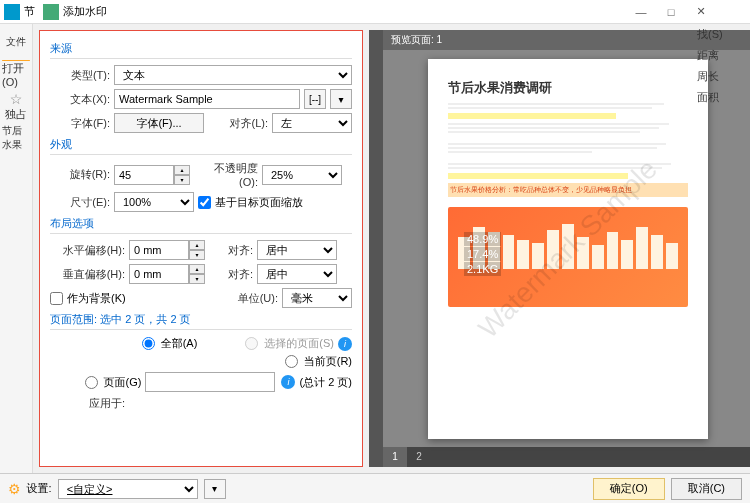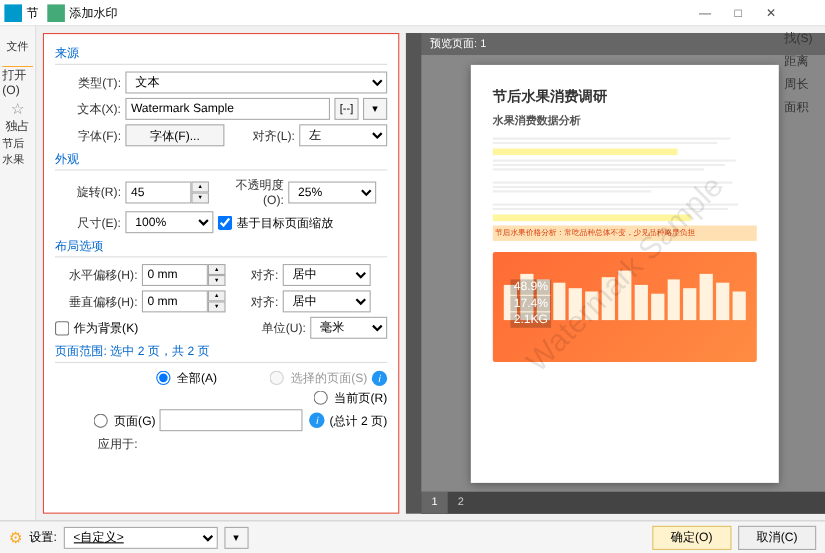--- a/index.html
+++ b/index.html
@@ -36,21 +36,21 @@
 .page h4 { font-size: 10px; color: #555; margin-bottom: 8px; }
 .page .line { height: 2px; background: #eee; margin: 2px 0; }
 .page .hl { background: #fff59d; }
 .page .chart-box { background: linear-gradient(135deg, #ff6b35, #ff8c42); height: 100px; margin-top: 10px; border-radius: 2px; padding: 6px; position: relative; }
 .page .chart-bars { display: flex; align-items: flex-end; height: 60px; gap: 3px; padding: 4px; }
 .page .chart-bars div { flex: 1; background: #fff3e0; }
 .watermark { position: absolute; top: 50%; left: 50%; transform: translate(-50%,-50%) rotate(-45deg); font-size: 28px; color: rgba(0,0,0,0.1); white-space: nowrap; pointer-events: none; }
 .preview-tabs { height: 20px; background: #444; display: flex; }
 .preview-tabs .tab { width: 24px; color: #ccc; text-align: center; line-height: 20px; font-size: 10px; }
 .preview-tabs .tab.active { background: #666; color: #fff; }
-.right-strip { position: absolute; right: 0; top: 24px; width: 40px; font-size: 10px; }
+.right-strip { position: absolute; right: 16px; top: 24px; width: 40px; font-size: 10px; }
 .right-strip .it { padding: 3px; color: #333; }
 .bottom { position: absolute; bottom: 0; left: 0; right: 0; height: 30px; background: #f5f5f5; border-top: 1px solid #ccc; display: flex; align-items: center; padding: 0 8px; gap: 6px; }
 .bottom .gear { color: #ffa726; font-size: 14px; }
 .bottom select { width: 140px; text-decoration: underline; }
 .bottom .spacer { flex: 1; }
 .bottom button { height: 22px; padding: 0 16px; border: 1px solid #aaa; background: #f0f0f0; }
 .bottom button.primary { background: #fff3cd; border-color: #e0c068; }
 .info-icon { width: 14px; height: 14px; border-radius: 50%; background: #2196f3; color: #fff; display: inline-flex; align-items: center; justify-content: center; font-size: 9px; font-style: italic; }
 .chart-stats { position: absolute; left: 16px; top: 24px; font-size: 7px; color: #fff; }
 .chart-stats div { background: rgba(0,0,0,0.2); padding: 1px 3px; margin: 1px 0; }
@@ -180,21 +180,20 @@
       <div class="row">
         <label style="width:75px">应用于:</label>
       </div>
     </div>
 
     <div class="preview">
       <div class="preview-head">预览页面: 1</div>
       <div class="preview-body">
         <div class="page">
           <h3>节后水果消费调研</h3>
-          <h4>水果消费数据分析</h4>
           <div class="line" style="width:90%"></div>
             <div class="line" style="width:85%"></div>
           <div class="line hl" style="width:70%;height:6px;margin:4px 0"></div>
           <div class="line" style="width:92%"></div>
             <div class="line" style="width:88%"></div>
             <div class="line" style="width:80%"></div>
           <div style="height:6px"></div>
           <div class="line" style="width:91%"></div>
             <div class="line" style="width:87%"></div>
             <div class="line" style="width:60%"></div>

